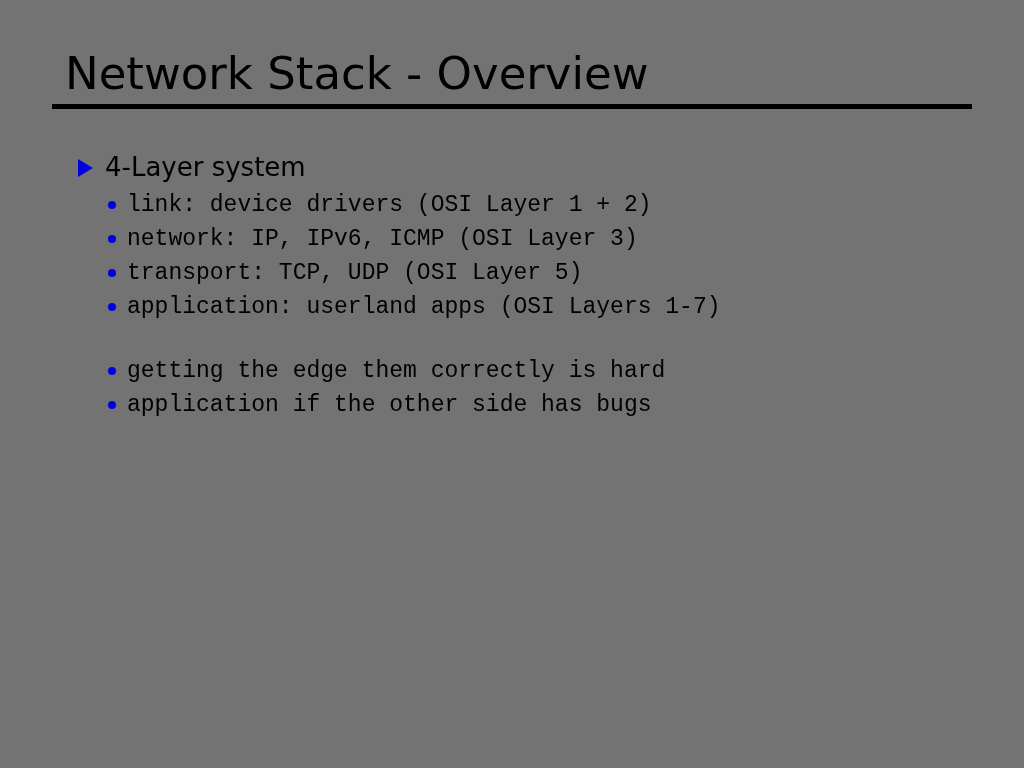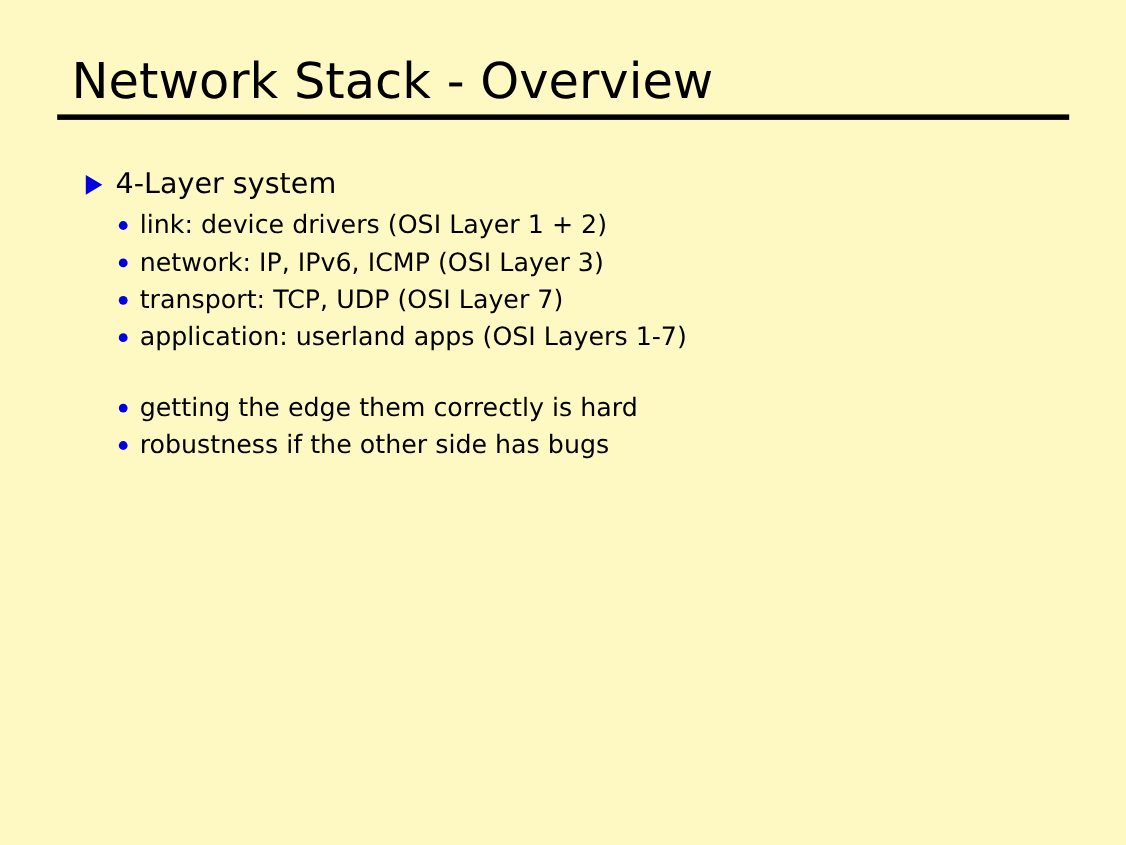--- a/index.html
+++ b/index.html
@@ -11,21 +11,21 @@
 
   body {
     font-family: "DejaVu Sans", "Liberation Sans", sans-serif;
     color: #000000;
   }
 
   .slide {
     position: relative;
     width: 1024px;
     height: 768px;
-    background: #fef9c3;
+    background: #737373;
     overflow: hidden;
   }
 
   
   .title-block {
     position: absolute;
     left: 52px;
     top: 48px;
     width: 920px;
   }
@@ -84,20 +84,21 @@
   }
 
   .lvl1-text {
     display: block;
   }
 
   
   .lvl2-list {
     margin: 0;
     padding: 0;
+    font-family: Liberation Mono, monospace;
   }
 
   .lvl2 {
     position: relative;
     padding-left: 61px;
     font-size: 23px;
     line-height: 34px;
     color: #000000;
   }
 
@@ -136,40 +137,40 @@
         <div class="lvl2">
           <span class="dot"></span>
           <span class="lvl2-text">link: device drivers (OSI Layer 1 + 2)</span>
         </div>
         <div class="lvl2">
           <span class="dot"></span>
           <span class="lvl2-text">network: IP, IPv6, ICMP (OSI Layer 3)</span>
         </div>
         <div class="lvl2">
           <span class="dot"></span>
-          <span class="lvl2-text">transport: TCP, UDP (OSI Layer 7)</span>
+          <span class="lvl2-text">transport: TCP, UDP (OSI Layer 5)</span>
         </div>
         <div class="lvl2">
           <span class="dot"></span>
           <span class="lvl2-text">application: userland apps (OSI Layers 1-7)</span>
         </div>
       </div>
     </div>
 
     <div class="group-gap"></div>
 
     <div class="group">
       <div class="lvl2-list">
         <div class="lvl2">
           <span class="dot"></span>
           <span class="lvl2-text">getting the edge them correctly is hard</span>
         </div>
         <div class="lvl2">
           <span class="dot"></span>
-          <span class="lvl2-text">robustness if the other side has bugs</span>
+          <span class="lvl2-text">application if the other side has bugs</span>
         </div>
       </div>
     </div>
 
     <div class="group-gap"></div>
 
 
   </div>
 </div>
 

